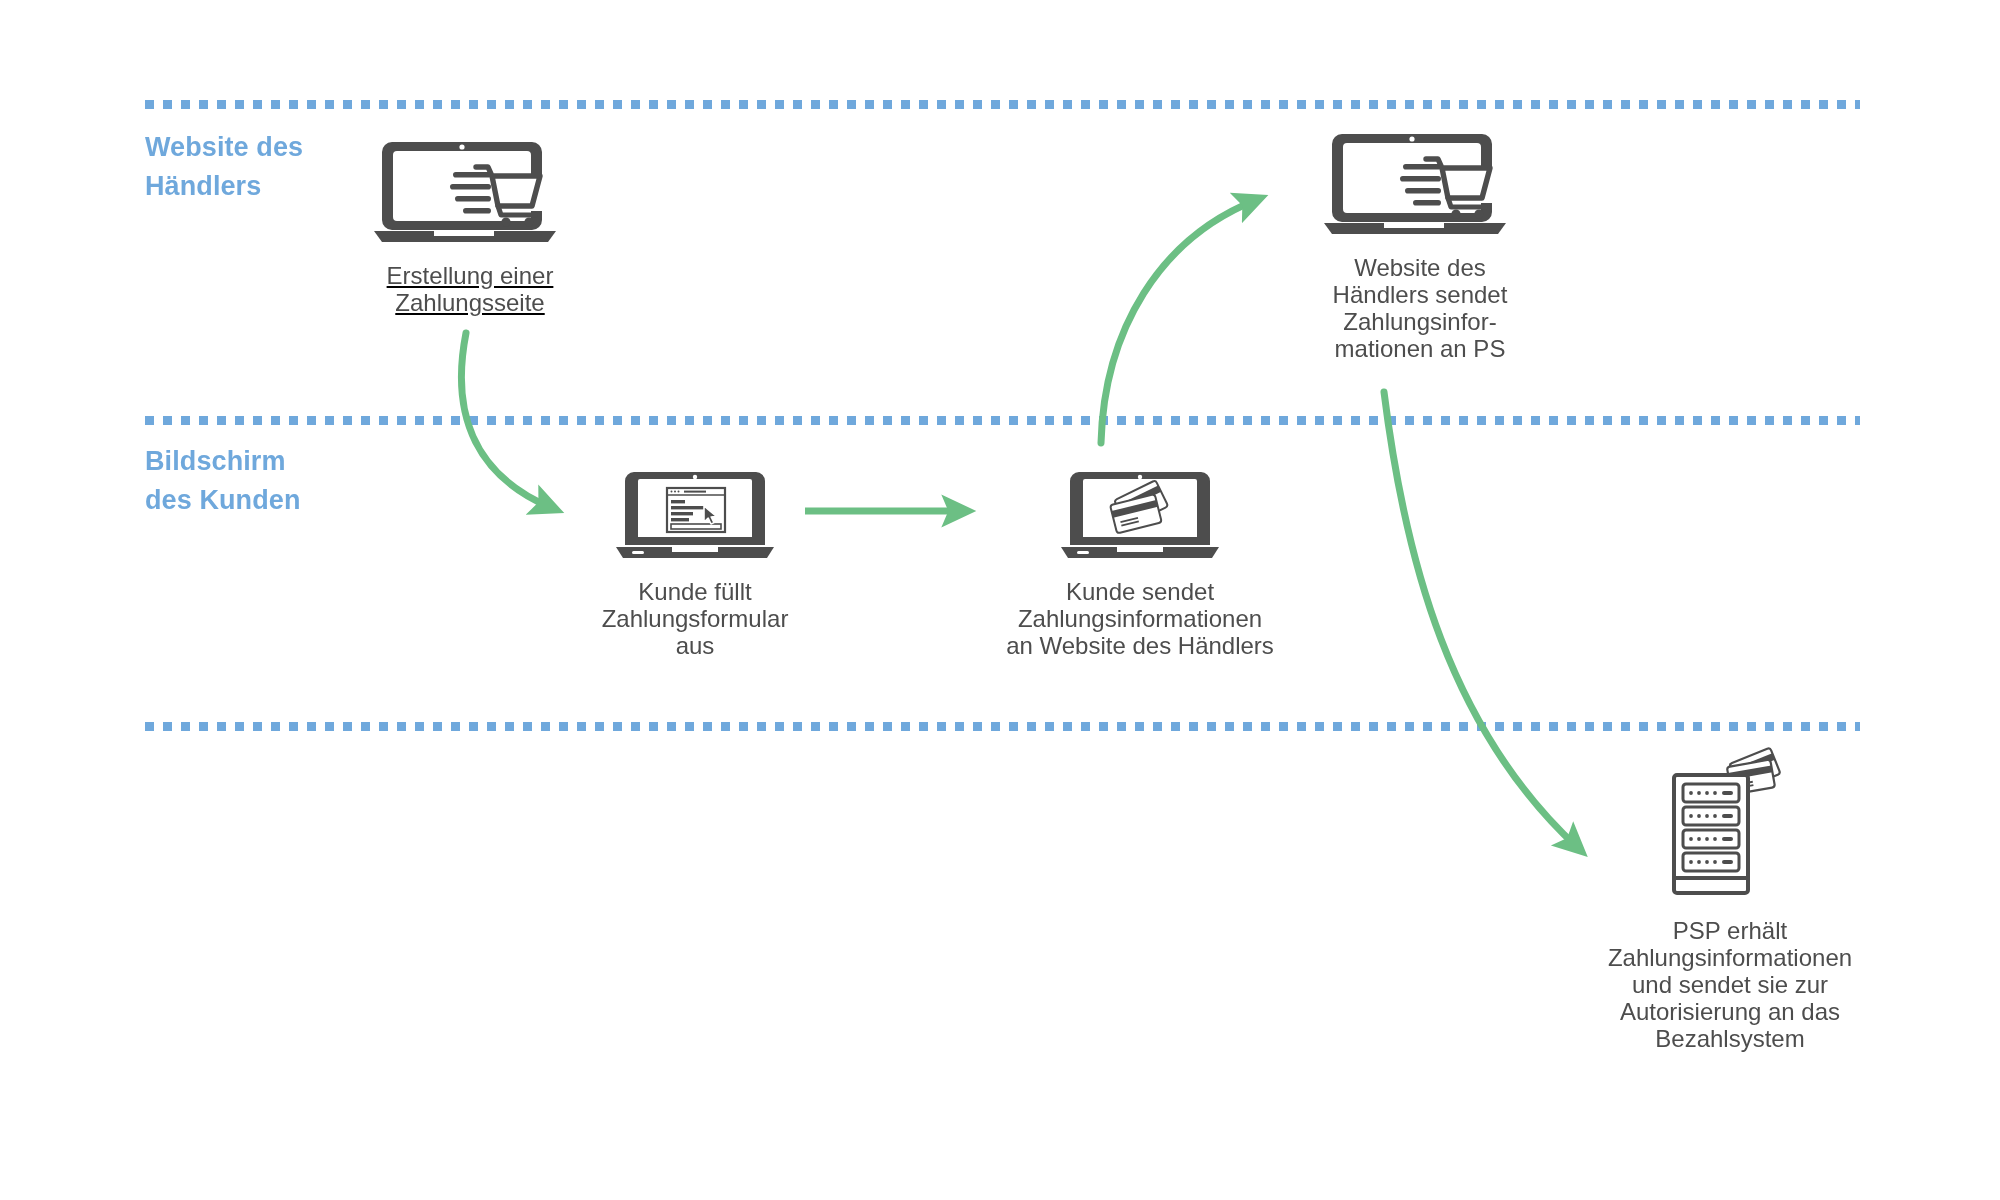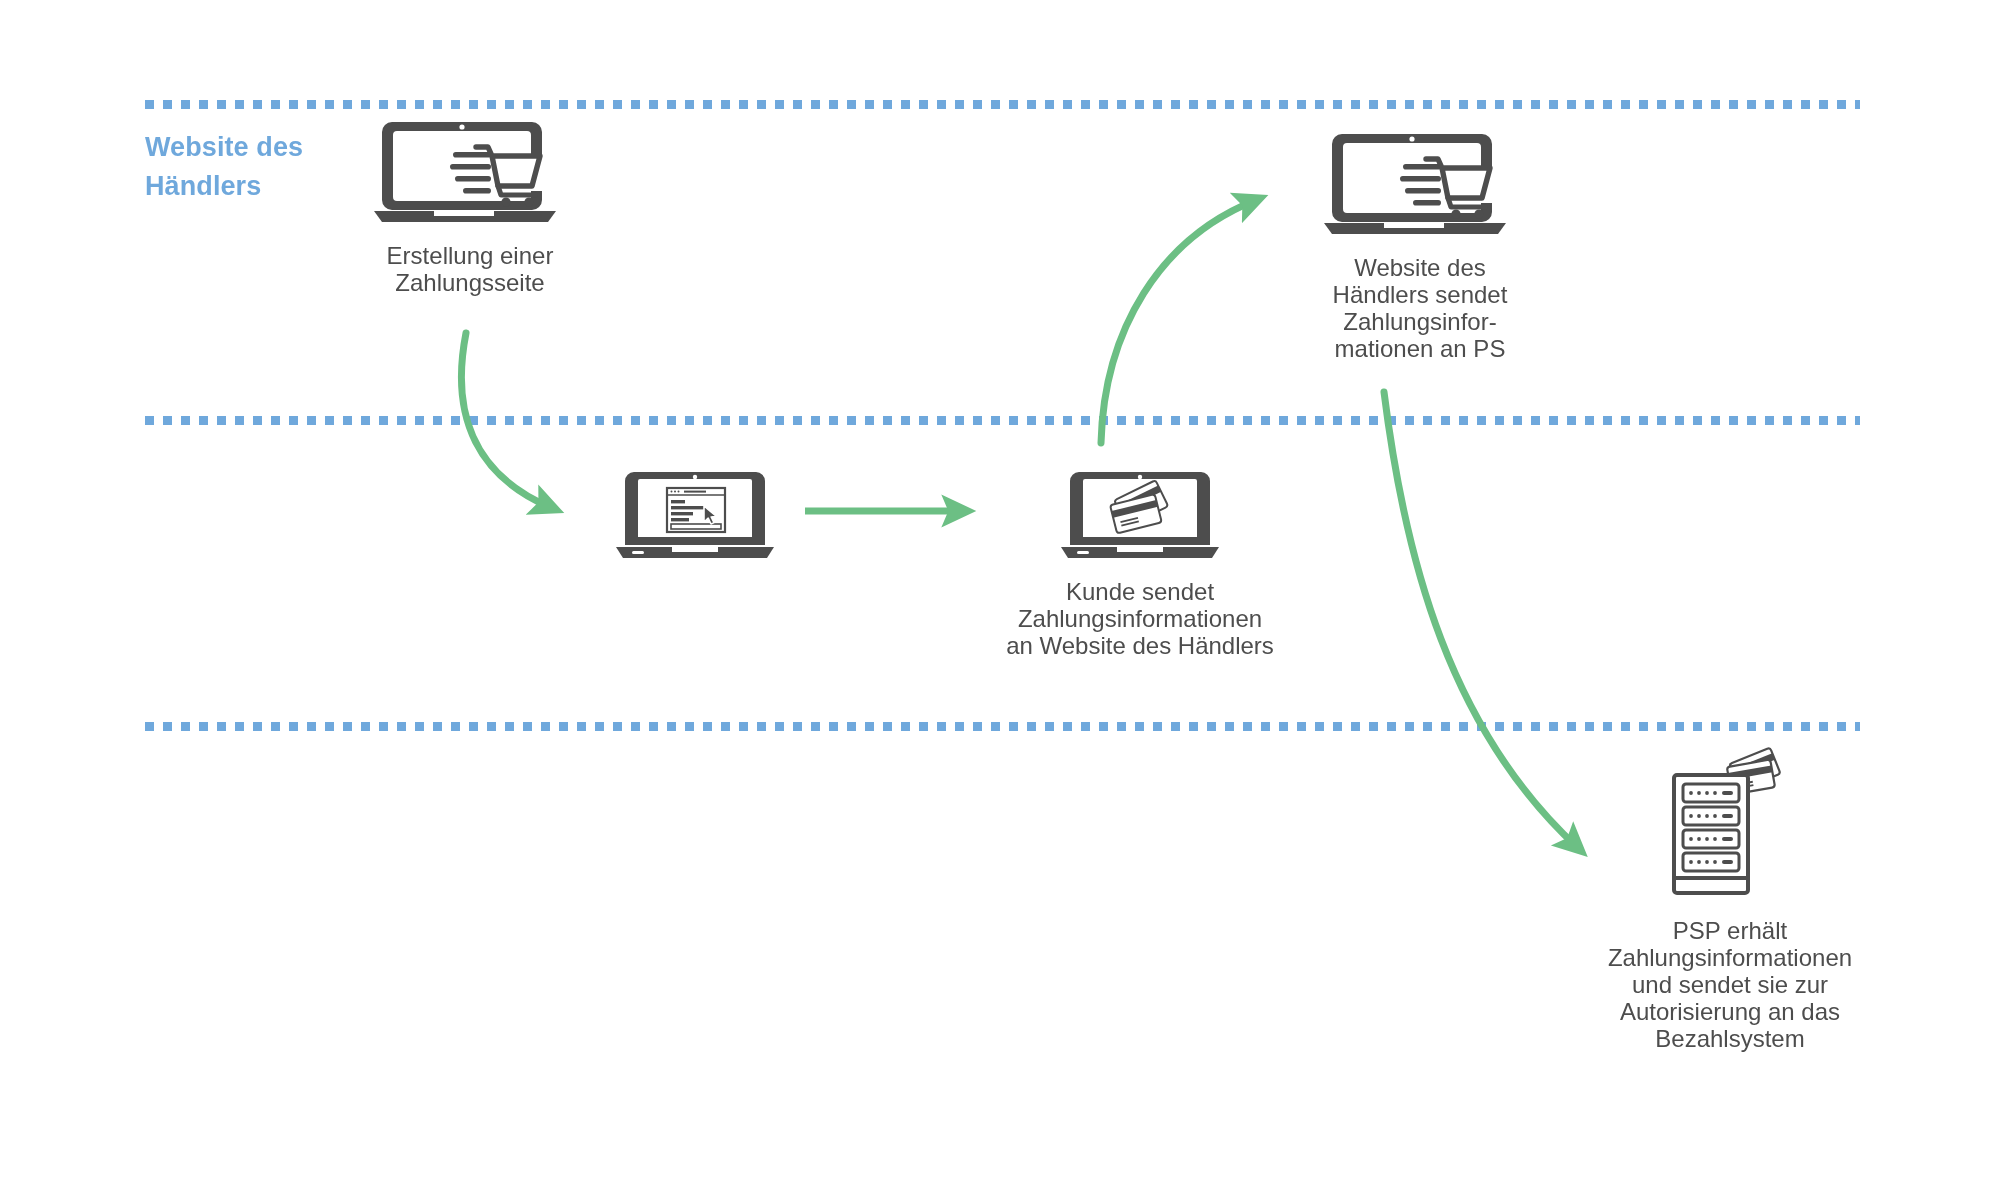--- a/index.html
+++ b/index.html
@@ -62,21 +62,21 @@
   }
   .node-caption {
     margin-top: 14px;
     color: #4d4d4d;
     font-size: 24px;
     line-height: 27px;
     text-align: center;
     white-space: pre-line;
   }
 
-  #node-merchant-page  { left: 315px;  top: 116px; width: 310px; }
+  #node-merchant-page  { left: 315px;  top: 136px; width: 310px; text-decoration: underline; }
   #node-merchant-page .node-caption { width: 310px; }
 
   #node-fill-form      { left: 545px;  top: 468px; width: 300px; }
   #node-fill-form .node-caption { width: 300px; }
 
   #node-send-payment   { left: 950px;  top: 468px; width: 380px; }
   #node-send-payment .node-caption { width: 380px; }
 
   #node-merchant-send  { left: 1255px; top: 128px; width: 330px; }
   #node-merchant-send .node-caption { width: 330px; }
@@ -98,20 +98,22 @@
 <body>
 
 <div id="stage">
 
   <div id="rule-1" class="lane-rule"></div>
   <div id="rule-2" class="lane-rule"></div>
   <div id="rule-3" class="lane-rule"></div>
 
   <div id="lane-title-1" class="lane-title">Website des
 Händlers</div>
+  <div id="lane-title-2" class="lane-title">Bildschirm
+des Kunden</div>
 
   <svg id="arrow-layer" viewBox="0 0 2000 1200">
     <defs>
       <marker id="ah" markerWidth="5.2" markerHeight="5.2" refX="3.1" refY="2.6" orient="auto" markerUnits="strokeWidth">
         <path d="M0,0.25 L5.0,2.6 L0,4.95 L1.0,2.6 Z" fill="#6cbf84"></path>
       </marker>
     </defs>
 
     <path d="M 466,333 C 449,420 480,478 552,508" fill="none" stroke="#6cbf84" stroke-width="7" stroke-linecap="round" marker-end="url(#ah)"></path>
 
@@ -173,20 +175,23 @@
           <rect x="59" y="32" width="14" height="3.4"></rect>
           <rect x="59" y="38" width="34" height="3.4"></rect>
           <rect x="59" y="44" width="22" height="3.4"></rect>
           <rect x="59" y="50" width="18" height="3.4"></rect>
         </g>
         <rect x="59" y="56" width="50" height="5" fill="none" stroke="#4d4d4d" stroke-width="1.6"></rect>
 
         <path d="M92,38 L92,54 L96.2,50.2 L99,56 L102,54.6 L99.2,49 L104.5,48.4 Z" fill="#4d4d4d" stroke="#ffffff" stroke-width="1.6" stroke-linejoin="round"></path>
       </svg>
     </span>
+    <div class="node-caption">Kunde füllt
+Zahlungsformular
+aus</div>
   </div>
 
   <div id="node-send-payment" class="node">
     <span class="node-icon">
       <svg width="166" height="96" viewBox="0 0 166 96">
         <path d="M22,4 h122 a9,9 0 0 1 9,9 v64 h-140 v-64 a9,9 0 0 1 9,-9 z
                  M26,13 a2,2 0 0 1 2,-2 h110 a2,2 0 0 1 2,2 v56 h-114 z" fill="#4d4d4d" fill-rule="evenodd"></path>
         <circle cx="83" cy="9" r="2.2" fill="#ffffff"></circle>
         <path d="M4,79 h158 l-7,11 h-144 z" fill="#4d4d4d"></path>
         <rect x="60" y="79" width="46" height="5" fill="#ffffff"></rect>

